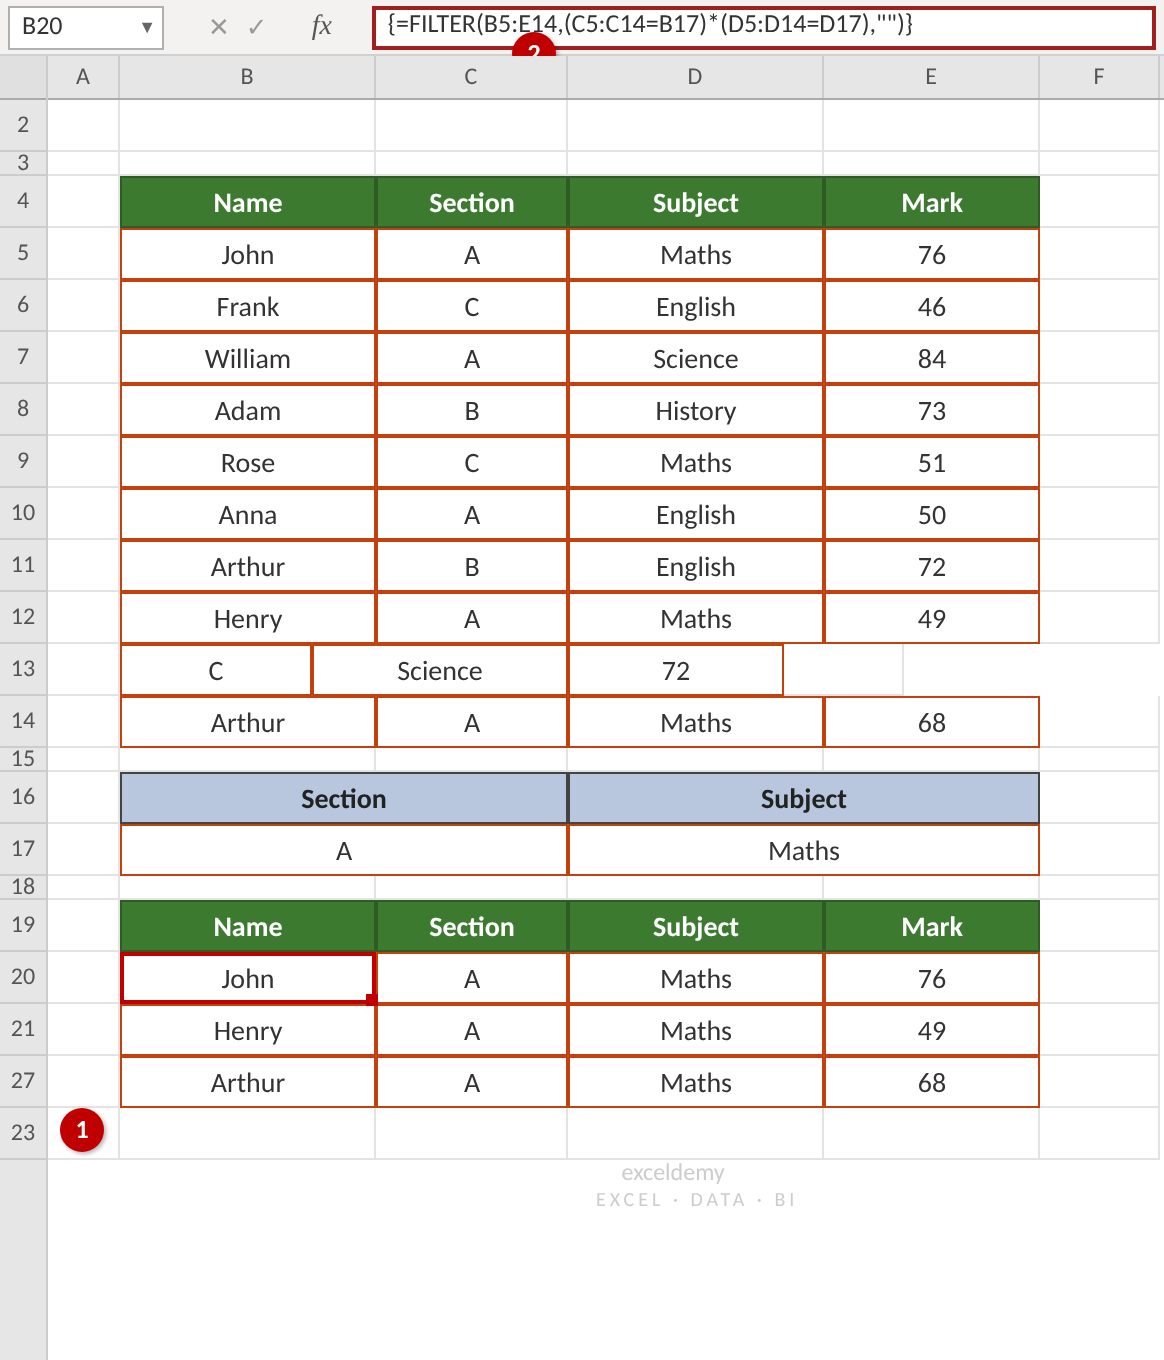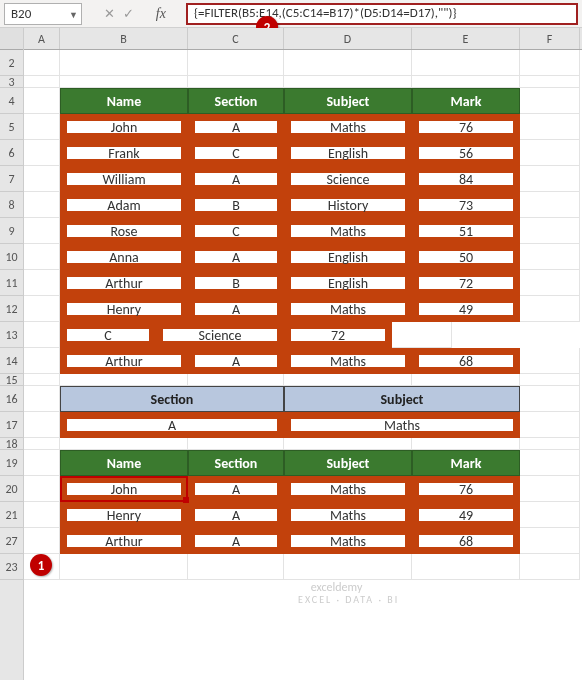--- a/index.html
+++ b/index.html
@@ -115,21 +115,21 @@
   .c-E { width: 108px; }
   .c-F { width: 60px; }
 
   .tbl-head {
     background: #3b7a2f;
     color: #fff;
     font-weight: bold;
     border: 1px solid #2d5d24;
   }
   .tbl-cell {
-    border: 7px solid #c2410c;
+    border: 1px solid #c2410c;
     background: #fff;
   }
   .filt-head {
     background: #b8c7de;
     color: #222;
     font-weight: bold;
     border: 1px solid #444;
   }
   .short-row { height: 12px; }
   .short-row .cell { border-bottom: 1px solid #e3e3e3; }
@@ -261,21 +261,21 @@
           <div class="cell c-C tbl-cell">A</div>
           <div class="cell c-D tbl-cell">Maths</div>
           <div class="cell c-E tbl-cell">76</div>
           <div class="cell c-F"></div>
         </div>
       <div class="row">
           <div class="cell c-A"></div>
           <div class="cell c-B tbl-cell">Frank</div>
           <div class="cell c-C tbl-cell">C</div>
           <div class="cell c-D tbl-cell">English</div>
-          <div class="cell c-E tbl-cell">56</div>
+          <div class="cell c-E tbl-cell">46</div>
           <div class="cell c-F"></div>
         </div>
       <div class="row">
           <div class="cell c-A"></div>
           <div class="cell c-B tbl-cell">William</div>
           <div class="cell c-C tbl-cell">A</div>
           <div class="cell c-D tbl-cell">Science</div>
           <div class="cell c-E tbl-cell">84</div>
           <div class="cell c-F"></div>
         </div>

